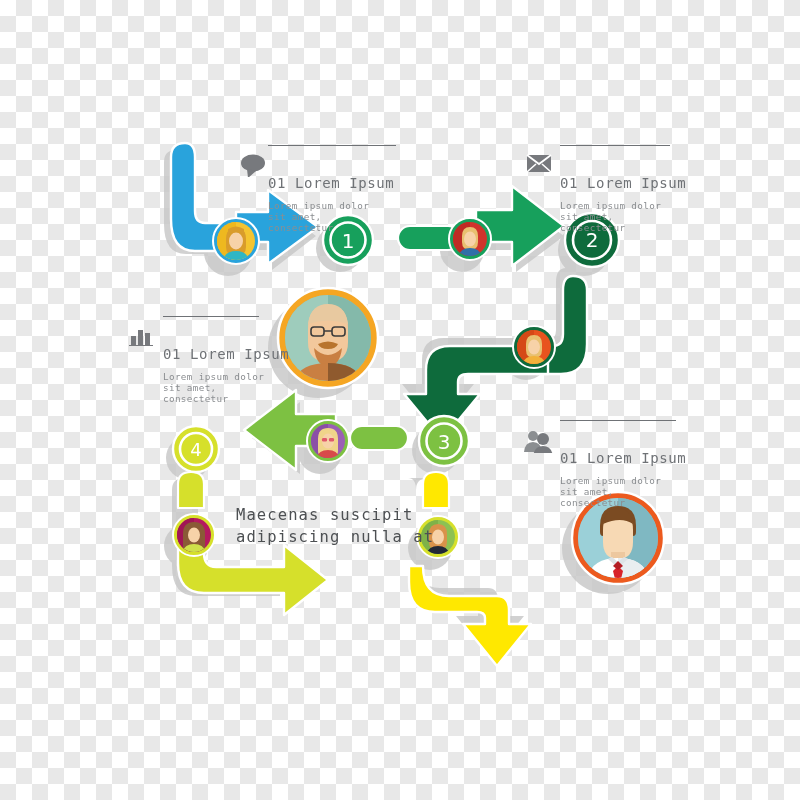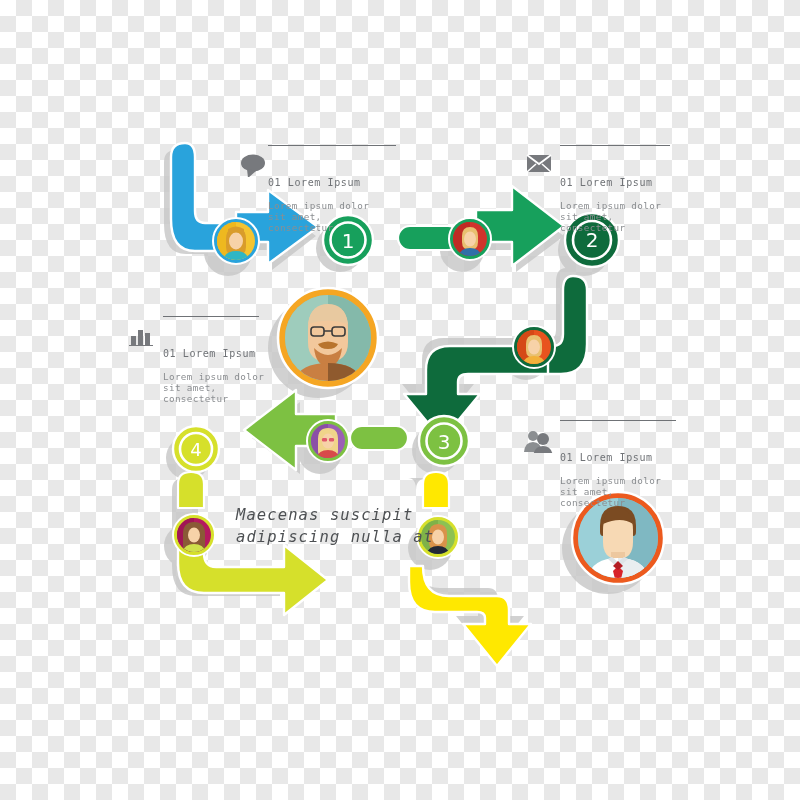--- a/index.html
+++ b/index.html
@@ -21,31 +21,31 @@
     background-position:0 0,16px 16px;
   }
   .layer{position:absolute;left:0;top:0;width:800px;height:800px;}
   svg{position:absolute;left:0;top:0;}
   
   .tblock{position:absolute;}
   .tb-rule{
     height:0;border-top:1.6px solid #6f7276;margin-bottom:3px;
   }
   .tb-title{
-    font-size:10px;color:#6f7276;letter-spacing:.6px;
+    font-size:14px;color:#6f7276;letter-spacing:.6px;
     white-space:nowrap;line-height:14px;margin-top:30px;
   }
   .tb-body{
     font-size:9.3px;color:#8b8e91;letter-spacing:.35px;
     line-height:11.2px;margin-top:10px;white-space:pre-line;
   }
   .tb-ico{position:absolute;color:#77797d;}
   .bigtext{
     position:absolute;font-size:15.5px;color:#4d5053;
-    letter-spacing:1.1px;line-height:22px;white-space:pre-line;font-style:italic;
+    letter-spacing:1.1px;line-height:22px;white-space:pre-line;
   }
   .num{
     position:absolute;font-size:20px;color:#ffffff;
     font-family:"DejaVu Sans","Liberation Sans",sans-serif;
     text-align:center;line-height:1;
     pointer-events:none;
   }
 </style>
 </head>
 <body>

